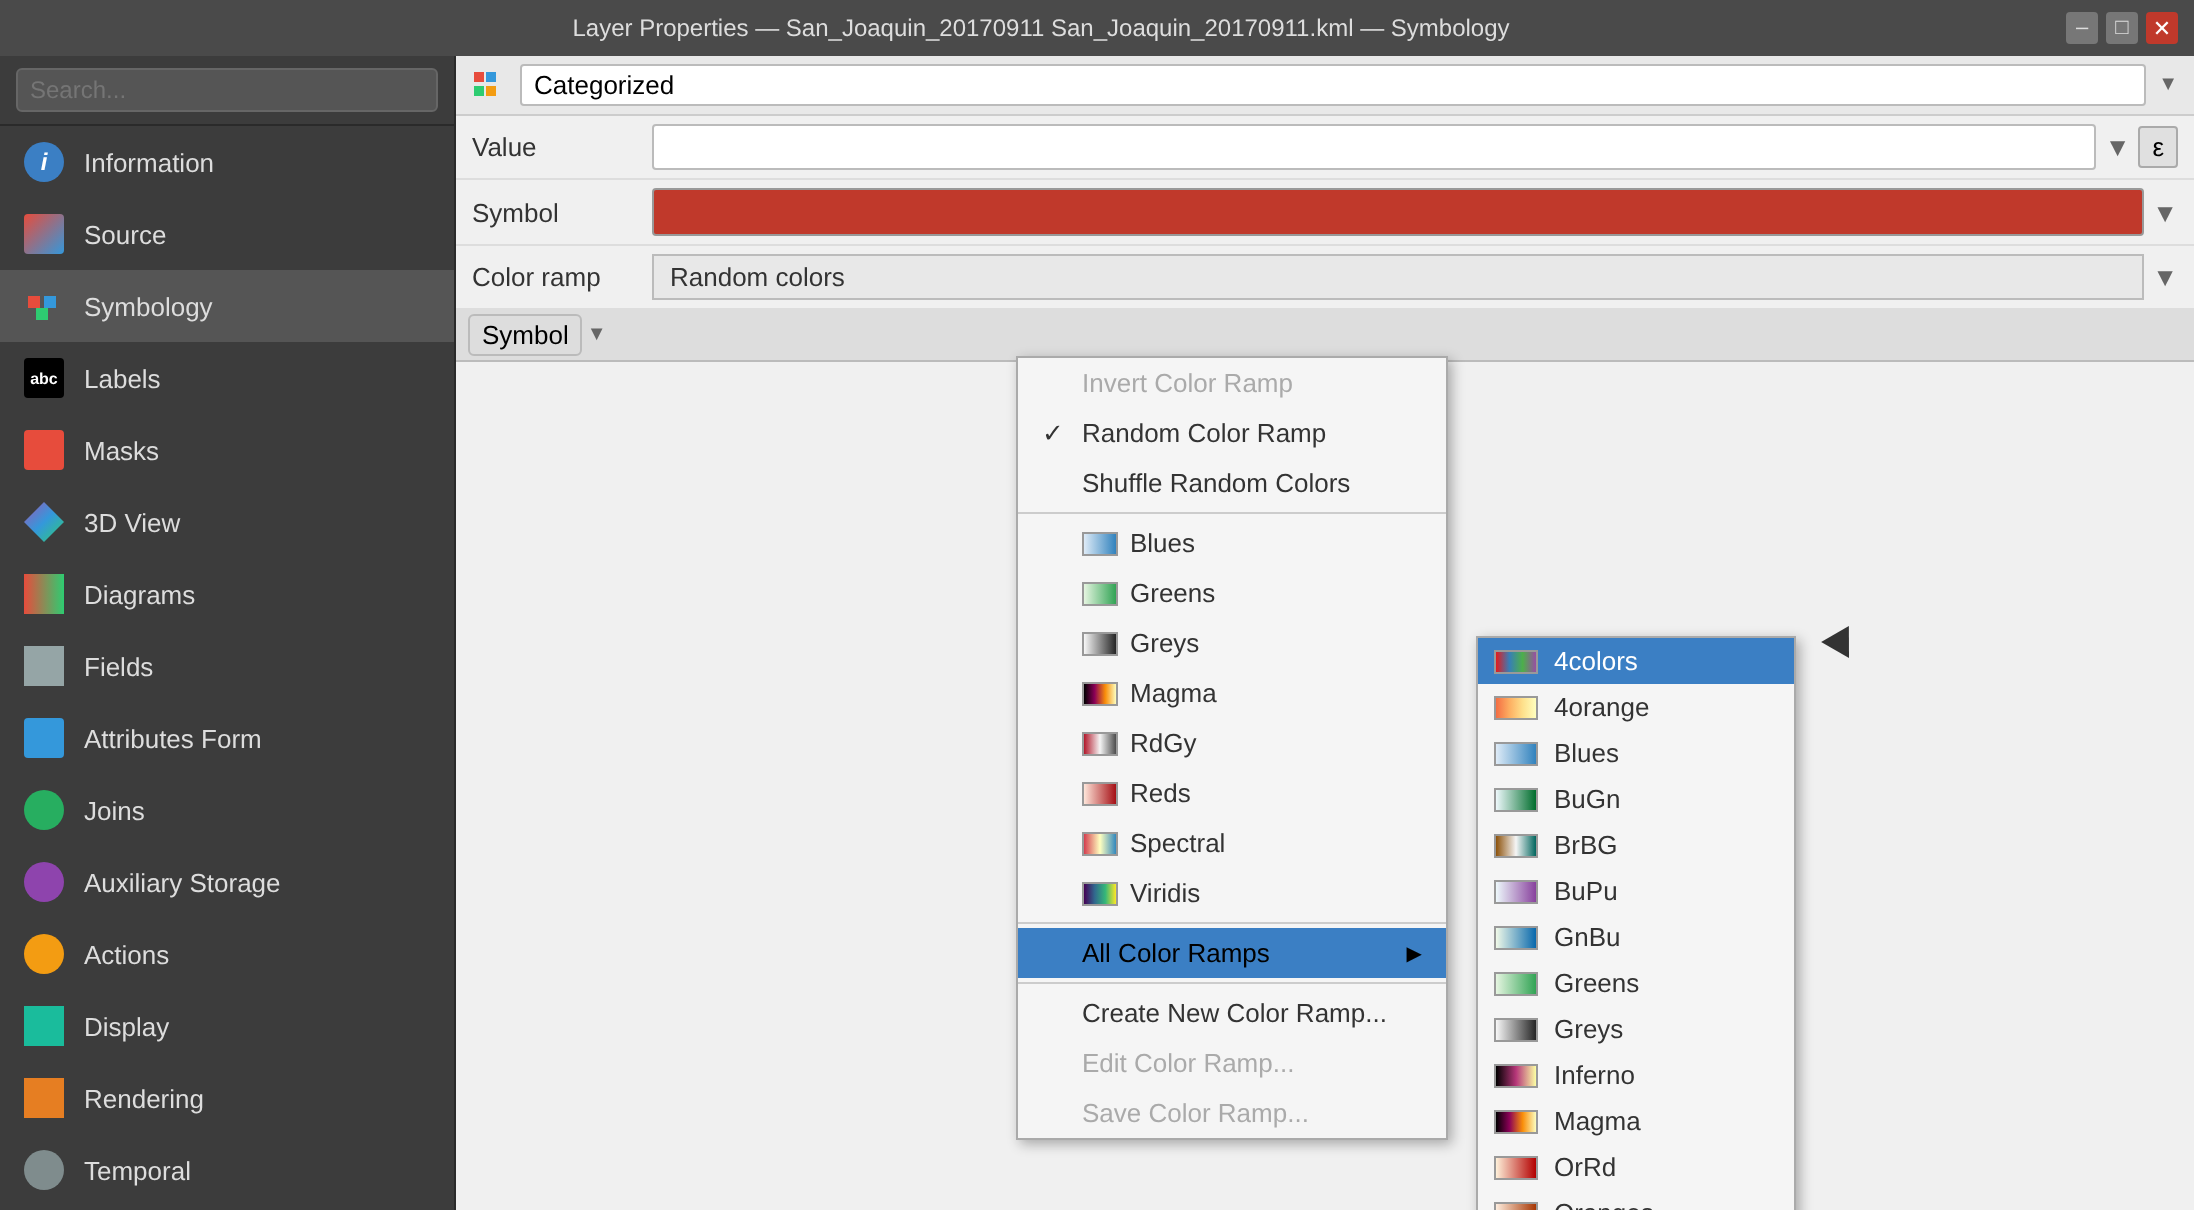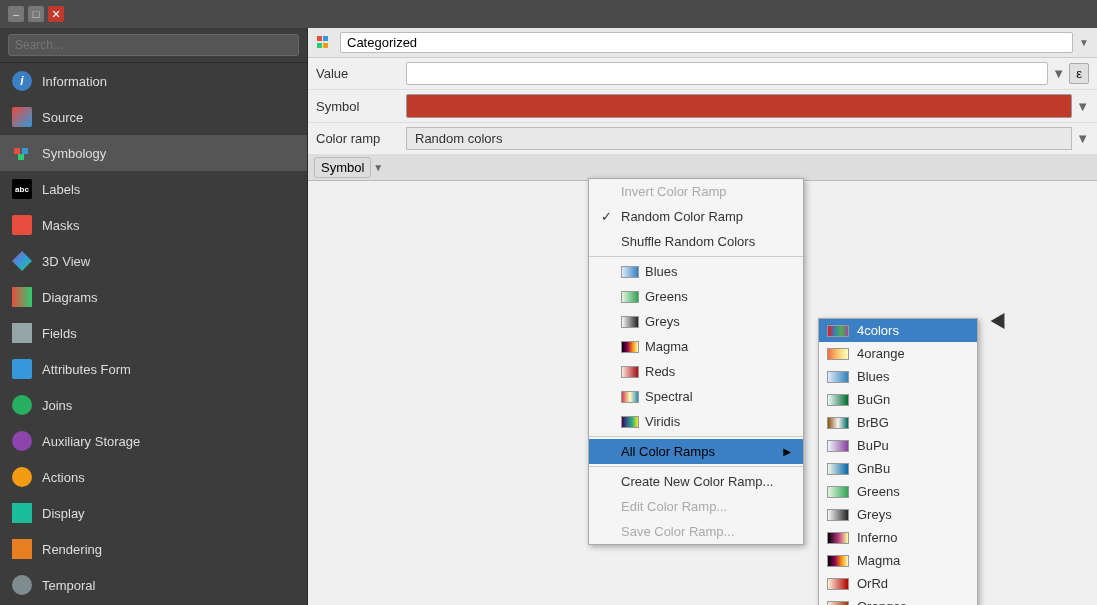--- a/index.html
+++ b/index.html
@@ -21,21 +21,21 @@
     .titlebar-btn { width: 16px; height: 16px; border-radius: 2px; border: none; cursor: pointer; font-size: 11px; display: flex; align-items: center; justify-content: center; }
     .titlebar-btn.minimize { background: #777; color: #ddd; }
     .titlebar-btn.restore { background: #777; color: #ddd; }
     .titlebar-btn.close { background: #c0392b; color: #fff; }
 
     
     .main-layout { display: flex; height: 577px; }
 
     
     .sidebar {
-      width: 308px;
+      width: 228px;
       background: #3c3c3c;
       display: flex;
       flex-direction: column;
       border-right: 1px solid #2a2a2a;
     }
     .sidebar-search {
       padding: 6px 8px;
       border-bottom: 1px solid #2a2a2a;
     }
     .sidebar-search input {
@@ -227,20 +227,21 @@
       border-top: 14px solid #333;
       transform: rotate(-30deg);
       z-index: 200;
       pointer-events: none;
     }
   </style>
 </head>
 <body>
 
 <div class="titlebar">
+  <div class="titlebar-title">Layer Properties — San_Joaquin_20170911 San_Joaquin_20170911.kml — Symbology</div>
   <div class="titlebar-controls">
     <button class="titlebar-btn minimize">–</button>
     <button class="titlebar-btn restore">□</button>
     <button class="titlebar-btn close">✕</button>
   </div>
 </div>
 
 <div class="main-layout">
 
   <div class="sidebar">
@@ -399,20 +400,25 @@
         <div class="color-swatch swatch-greys"></div>
         <span>Greys</span>
       </div>
 
       <div class="menu-item">
         <span class="check"> </span>
         <div class="color-swatch swatch-magma"></div>
         <span>Magma</span>
       </div>
 
+      <div class="menu-item">
+        <span class="check"> </span>
+        <div class="color-swatch swatch-rdgy"></div>
+        <span>RdGy</span>
+      </div>
 
       <div class="menu-item">
         <span class="check"> </span>
         <div class="color-swatch swatch-reds"></div>
         <span>Reds</span>
       </div>
 
       <div class="menu-item">
         <span class="check"> </span>
         <div class="color-swatch swatch-spectral"></div>

